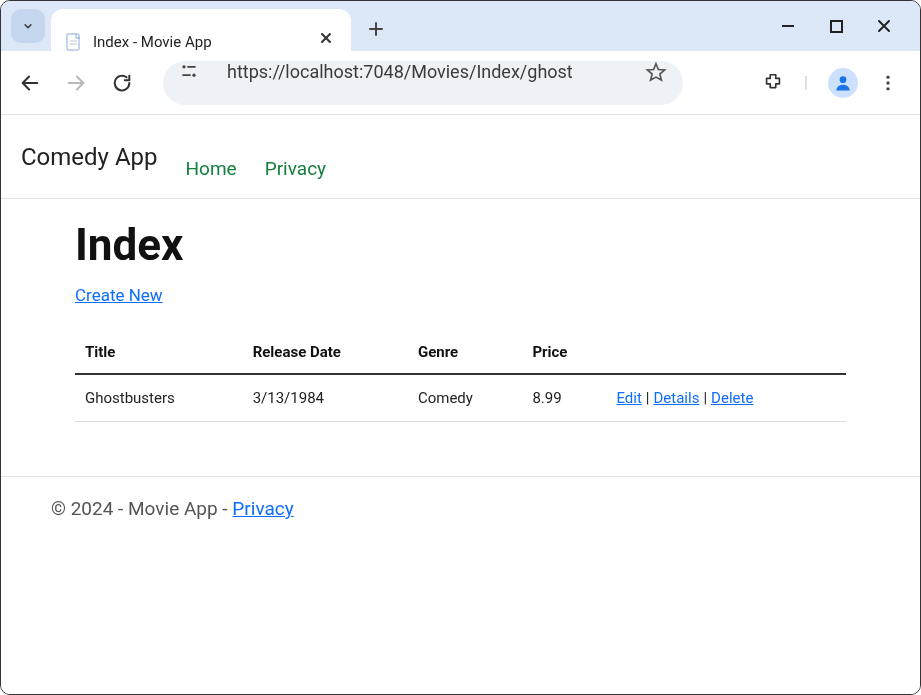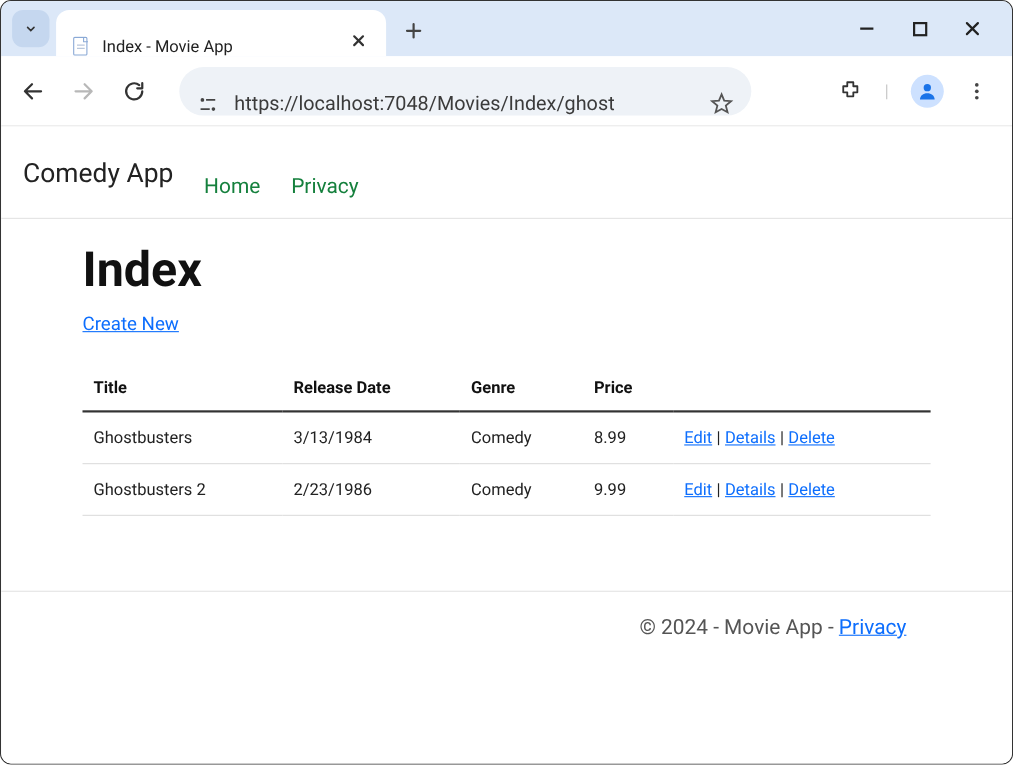--- a/index.html
+++ b/index.html
@@ -65,23 +65,23 @@
     }
     .nav-arrow, .reload-btn { width: 30px; height: 30px; display: flex; align-items: center; justify-content: center; cursor: pointer; color: #333; }
     .nav-arrow.disabled { color: #b8b8b8; cursor: default; }
     .omnibox {
       flex: 0 0 auto;
       width: 520px;
       height: 44px;
       background: #eef2f7;
       border-radius: 22px;
       display: flex;
-      align-items: flex-end;
+      align-items: flex-start;
       padding: 0 16px;
-      gap: 14px;
+      gap: 28px;
       margin-left: 10px;
     }
     .omnibox .url { flex: 1; font-size: 18px; color: #3b3b3b; white-space: nowrap; overflow: hidden; }
     .toolbar-right { display: flex; align-items: center; gap: 20px; margin-left: auto; padding-right: 8px; }
     .avatar { width: 30px; height: 30px; border-radius: 50%; background: #cde1ff; display: flex; align-items: center; justify-content: center; }
 
     
     .page {
       height: calc(695px - 50px - 64px);
       overflow: auto;
@@ -102,25 +102,24 @@
     .link { color: #0d6efd; text-decoration: underline; cursor: pointer; font-size: 17px; }
 
     table { width: 100%; border-collapse: collapse; margin-top: 26px; font-size: 15px; }
     thead th { text-align: left; font-weight: 700; padding: 12px 10px; border-bottom: 2px solid #333; color: #111; }
     tbody td { padding: 14px 10px; border-bottom: 1px solid #ddd; color: #222; }
     .actions a { color: #0d6efd; text-decoration: underline; cursor: pointer; }
     .actions .sep { color: #222; padding: 0 4px; }
 
     footer {
       border-top: 1px solid #e3e3e3;
-      padding: 20px 96px;
+      padding: 20px 50px;
       font-size: 19px;
       color: #555;
-      margin-top: 48px;
-      text-align: right;
+      margin-top: 34px;
     }
     footer a { color: #0d6efd; text-decoration: underline; }
   </style>
 </head>
 <body>
 
 <div class="browser-top">
   <div class="tab-dropdown">
     <svg width="14" height="14" viewBox="0 0 24 24">
         <path d="M7 10l5 5 5-5" stroke="#333" stroke-width="2.5" fill="none" stroke-linecap="round"></path>
@@ -238,29 +237,20 @@
       <tbody>
         <tr>
           <td>Ghostbusters</td>
           <td>3/13/1984</td>
           <td>Comedy</td>
           <td>8.99</td>
           <td class="actions">
             <a>Edit</a><span class="sep">|</span><a>Details</a><span class="sep">|</span><a>Delete</a>
           </td>
         </tr>
-        <tr>
-          <td>Ghostbusters 2</td>
-          <td>2/23/1986</td>
-          <td>Comedy</td>
-          <td>9.99</td>
-          <td class="actions">
-            <a>Edit</a><span class="sep">|</span><a>Details</a><span class="sep">|</span><a>Delete</a>
-          </td>
-        </tr>
       </tbody>
     </table>
   </div>
 
   <footer>
     <span>© 2024 - Movie App - </span><a>Privacy</a>
   </footer>
 </div>
 
 </body></html>

